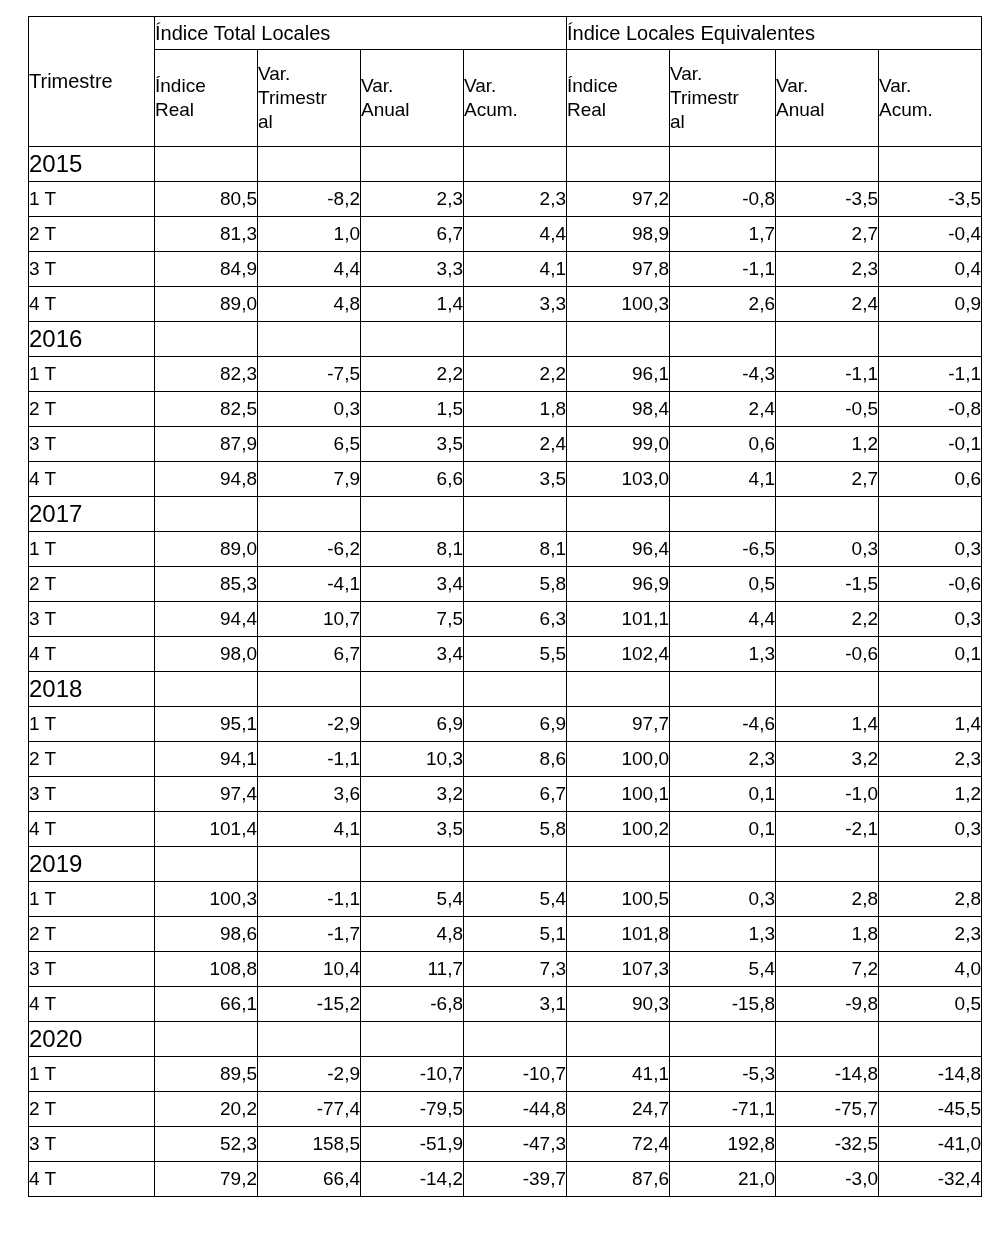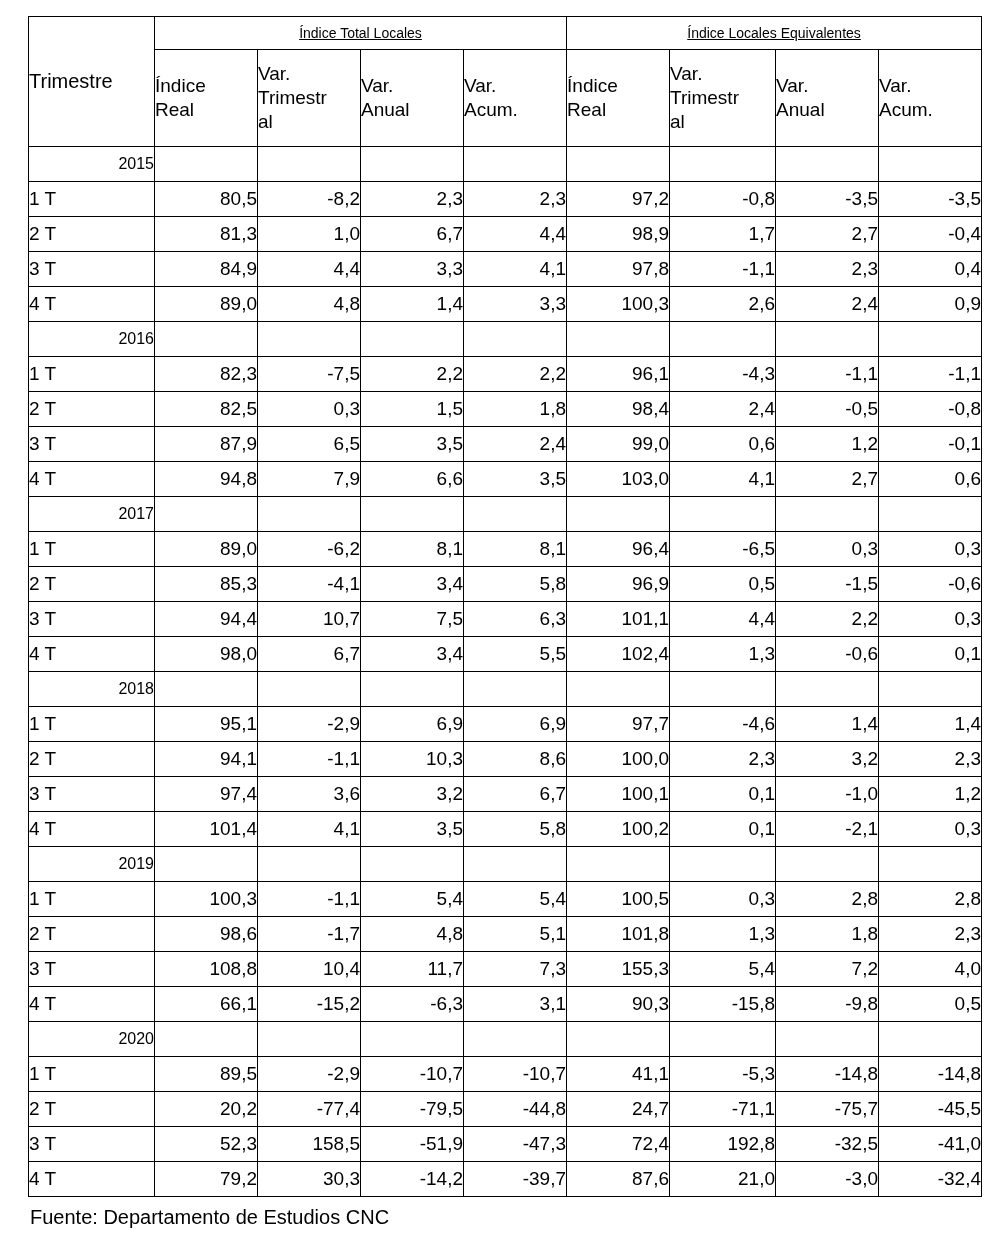--- a/index.html
+++ b/index.html
@@ -32,26 +32,25 @@
     padding: 0;
     vertical-align: middle;
     font-weight: normal;
   }
   
   col.c-trim  { width: 126px; }
   col.c-num   { width: 103px; }
   col.c-num2  { width: 106px; }
 
   .grp-head {
-    text-align: center;
+    text-align: left;
     font-weight: bold;
-    font-size: 14px;
+    font-size: 20px;
     padding: 6px 0 6px 10px;
     height: 32px;
-    text-decoration: underline;
   }
 
   .trim-head {
     font-weight: bold;
     font-size: 20px;
     text-align: left;
     padding-left: 10px;
     vertical-align: middle;
   }
   .sub-head {
@@ -62,23 +61,23 @@
     vertical-align: bottom;
     height: 96px;
   }
   .sub-head span { display: block; }
 
   .year-row td {
     height: 34px;
   }
   .year-label {
     font-weight: bold;
-    text-align: right;
+    text-align: left;
     padding-left: 10px;
-    font-size: 16px;
+    font-size: 24px;
   }
   .year-blank {
     border-left: 1.6px solid #000;
     border-right: 1.6px solid #000;
     border-top: none;
     border-bottom: none;
   }
 
   .q-label {
     text-align: left;
@@ -416,30 +415,30 @@
           <td class="num">1,3</td>
           <td class="num">1,8</td>
           <td class="num">2,3</td>
         </tr>
         <tr>
           <td class="q-label">3 T</td>
           <td class="num">108,8</td>
           <td class="num">10,4</td>
           <td class="num">11,7</td>
           <td class="num">7,3</td>
-          <td class="num">155,3</td>
+          <td class="num">107,3</td>
           <td class="num">5,4</td>
           <td class="num">7,2</td>
           <td class="num">4,0</td>
         </tr>
         <tr>
           <td class="q-label">4 T</td>
           <td class="num">66,1</td>
           <td class="num">-15,2</td>
-          <td class="num">-6,3</td>
+          <td class="num">-6,8</td>
           <td class="num">3,1</td>
           <td class="num">90,3</td>
           <td class="num">-15,8</td>
           <td class="num">-9,8</td>
           <td class="num">0,5</td>
         </tr>
         <tr class="year-row">
           <td class="year-label">2020</td>
           <td class="year-blank">&nbsp;</td>
           <td class="year-blank">&nbsp;</td>
@@ -479,24 +478,23 @@
           <td class="num">-51,9</td>
           <td class="num">-47,3</td>
           <td class="num">72,4</td>
           <td class="num">192,8</td>
           <td class="num">-32,5</td>
           <td class="num">-41,0</td>
         </tr>
         <tr>
           <td class="q-label">4 T</td>
           <td class="num">79,2</td>
-          <td class="num">30,3</td>
+          <td class="num">66,4</td>
           <td class="num">-14,2</td>
           <td class="num">-39,7</td>
           <td class="num">87,6</td>
           <td class="num">21,0</td>
           <td class="num">-3,0</td>
           <td class="num">-32,4</td>
         </tr>
       </tbody>
   </table>
-  <div class="source">Fuente: Departamento de Estudios CNC</div>
 </div>
 
 </body></html>

